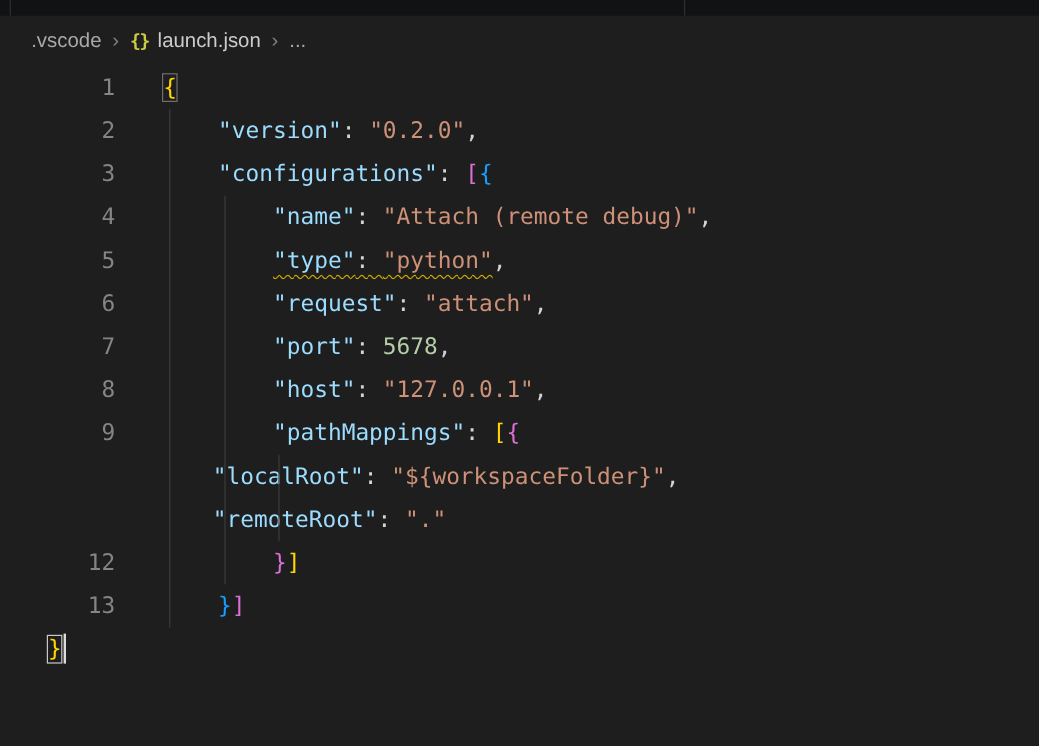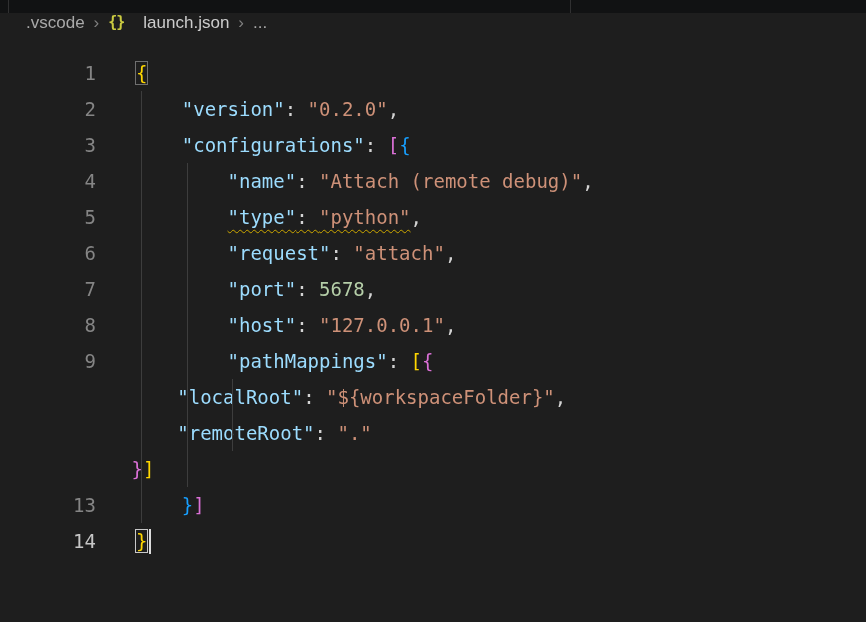--- a/index.html
+++ b/index.html
@@ -13,26 +13,26 @@
   
   .topbar {
     position:absolute; top:0; left:0; width:866px; height:13px;
     background: var(--topbar-bg, #111213);
   }
   .topbar .sep { position:absolute; top:0; width:1px; height:13px; background:#303031; }
 
   
   .breadcrumbs {
     position:absolute; top:13px; left:0; width:866px; height:42px;
-    display:flex; padding-left:26px;
+    display:flex; align-items:center; padding-left:26px;
     color: var(--breadcrumb-fg, #a9a9a9);
     font-size:17px;
   }
   .bc-item { cursor:pointer; }
-  .bc-file { color:#cccccc;margin-left:12px; }
+  .bc-file { color:#cccccc; }
   .bc-sep  { margin:0 9px; color:#808080; font-size:17px; }
   .bc-icon {
     color: var(--json-icon, #cbcb41);
     font-family:"DejaVu Sans Mono", monospace;
     font-size:15px; font-weight:bold; letter-spacing:-1px; margin-right:7px;
   }
 
   
   .editor {
     position:absolute; top:55px; left:0; width:866px; height:567px;
@@ -102,19 +102,19 @@
         <div class="line"><div class="gutter">2</div><div class="code"><span class="tok-plain">    </span><span class="tok-key">"version"</span><span class="tok-plain">: </span><span class="tok-str">"0.2.0"</span><span class="tok-plain">,</span></div></div>
         <div class="line"><div class="gutter">3</div><div class="code"><span class="tok-plain">    </span><span class="tok-key">"configurations"</span><span class="tok-plain">: </span><span class="tok-b2">[</span><span class="tok-b3">{</span></div></div>
         <div class="line"><div class="gutter">4</div><div class="code"><span class="tok-plain">        </span><span class="tok-key">"name"</span><span class="tok-plain">: </span><span class="tok-str">"Attach (remote debug)"</span><span class="tok-plain">,</span></div></div>
         <div class="line"><div class="gutter">5</div><div class="code"><span class="tok-plain">        </span><span class="tok-key squiggle">"type"</span><span class="tok-plain squiggle">: </span><span class="tok-str squiggle">"python"</span><span class="tok-plain">,</span></div></div>
         <div class="line"><div class="gutter">6</div><div class="code"><span class="tok-plain">        </span><span class="tok-key">"request"</span><span class="tok-plain">: </span><span class="tok-str">"attach"</span><span class="tok-plain">,</span></div></div>
         <div class="line"><div class="gutter">7</div><div class="code"><span class="tok-plain">        </span><span class="tok-key">"port"</span><span class="tok-plain">: </span><span class="tok-num">5678</span><span class="tok-plain">,</span></div></div>
         <div class="line"><div class="gutter">8</div><div class="code"><span class="tok-plain">        </span><span class="tok-key">"host"</span><span class="tok-plain">: </span><span class="tok-str">"127.0.0.1"</span><span class="tok-plain">,</span></div></div>
         <div class="line"><div class="gutter">9</div><div class="code"><span class="tok-plain">        </span><span class="tok-key">"pathMappings"</span><span class="tok-plain">: </span><span class="tok-b1">[</span><span class="tok-b2">{</span></div></div>
         <div class="line"><div class="code"><span class="tok-plain">            </span><span class="tok-key">"localRoot"</span><span class="tok-plain">: </span><span class="tok-str">"${workspaceFolder}"</span><span class="tok-plain">,</span></div></div>
         <div class="line"><div class="code"><span class="tok-plain">            </span><span class="tok-key">"remoteRoot"</span><span class="tok-plain">: </span><span class="tok-str">"."</span></div></div>
-        <div class="line"><div class="code"><span class="tok-plain">        </span><span class="tok-b2">}</span><span class="tok-b1">]</span></div></div>
+        <div class="line"><div class="gutter">12</div><div class="code"><span class="tok-plain">        </span><span class="tok-b2">}</span><span class="tok-b1">]</span></div></div>
         <div class="line"><div class="gutter">13</div><div class="code"><span class="tok-plain">    </span><span class="tok-b3">}</span><span class="tok-b2">]</span></div></div>
-        <div class="line active"><div class="gutter">14</div><div class="code"><span class="tok-b1 match-bright">}</span><span class="caret"></span></div></div>
+        <div class="line active"><div class="code"><span class="tok-b1 match-bright">}</span><span class="caret"></span></div></div>
       </div>
   </div>
 
 </div>
 
 </body></html>

